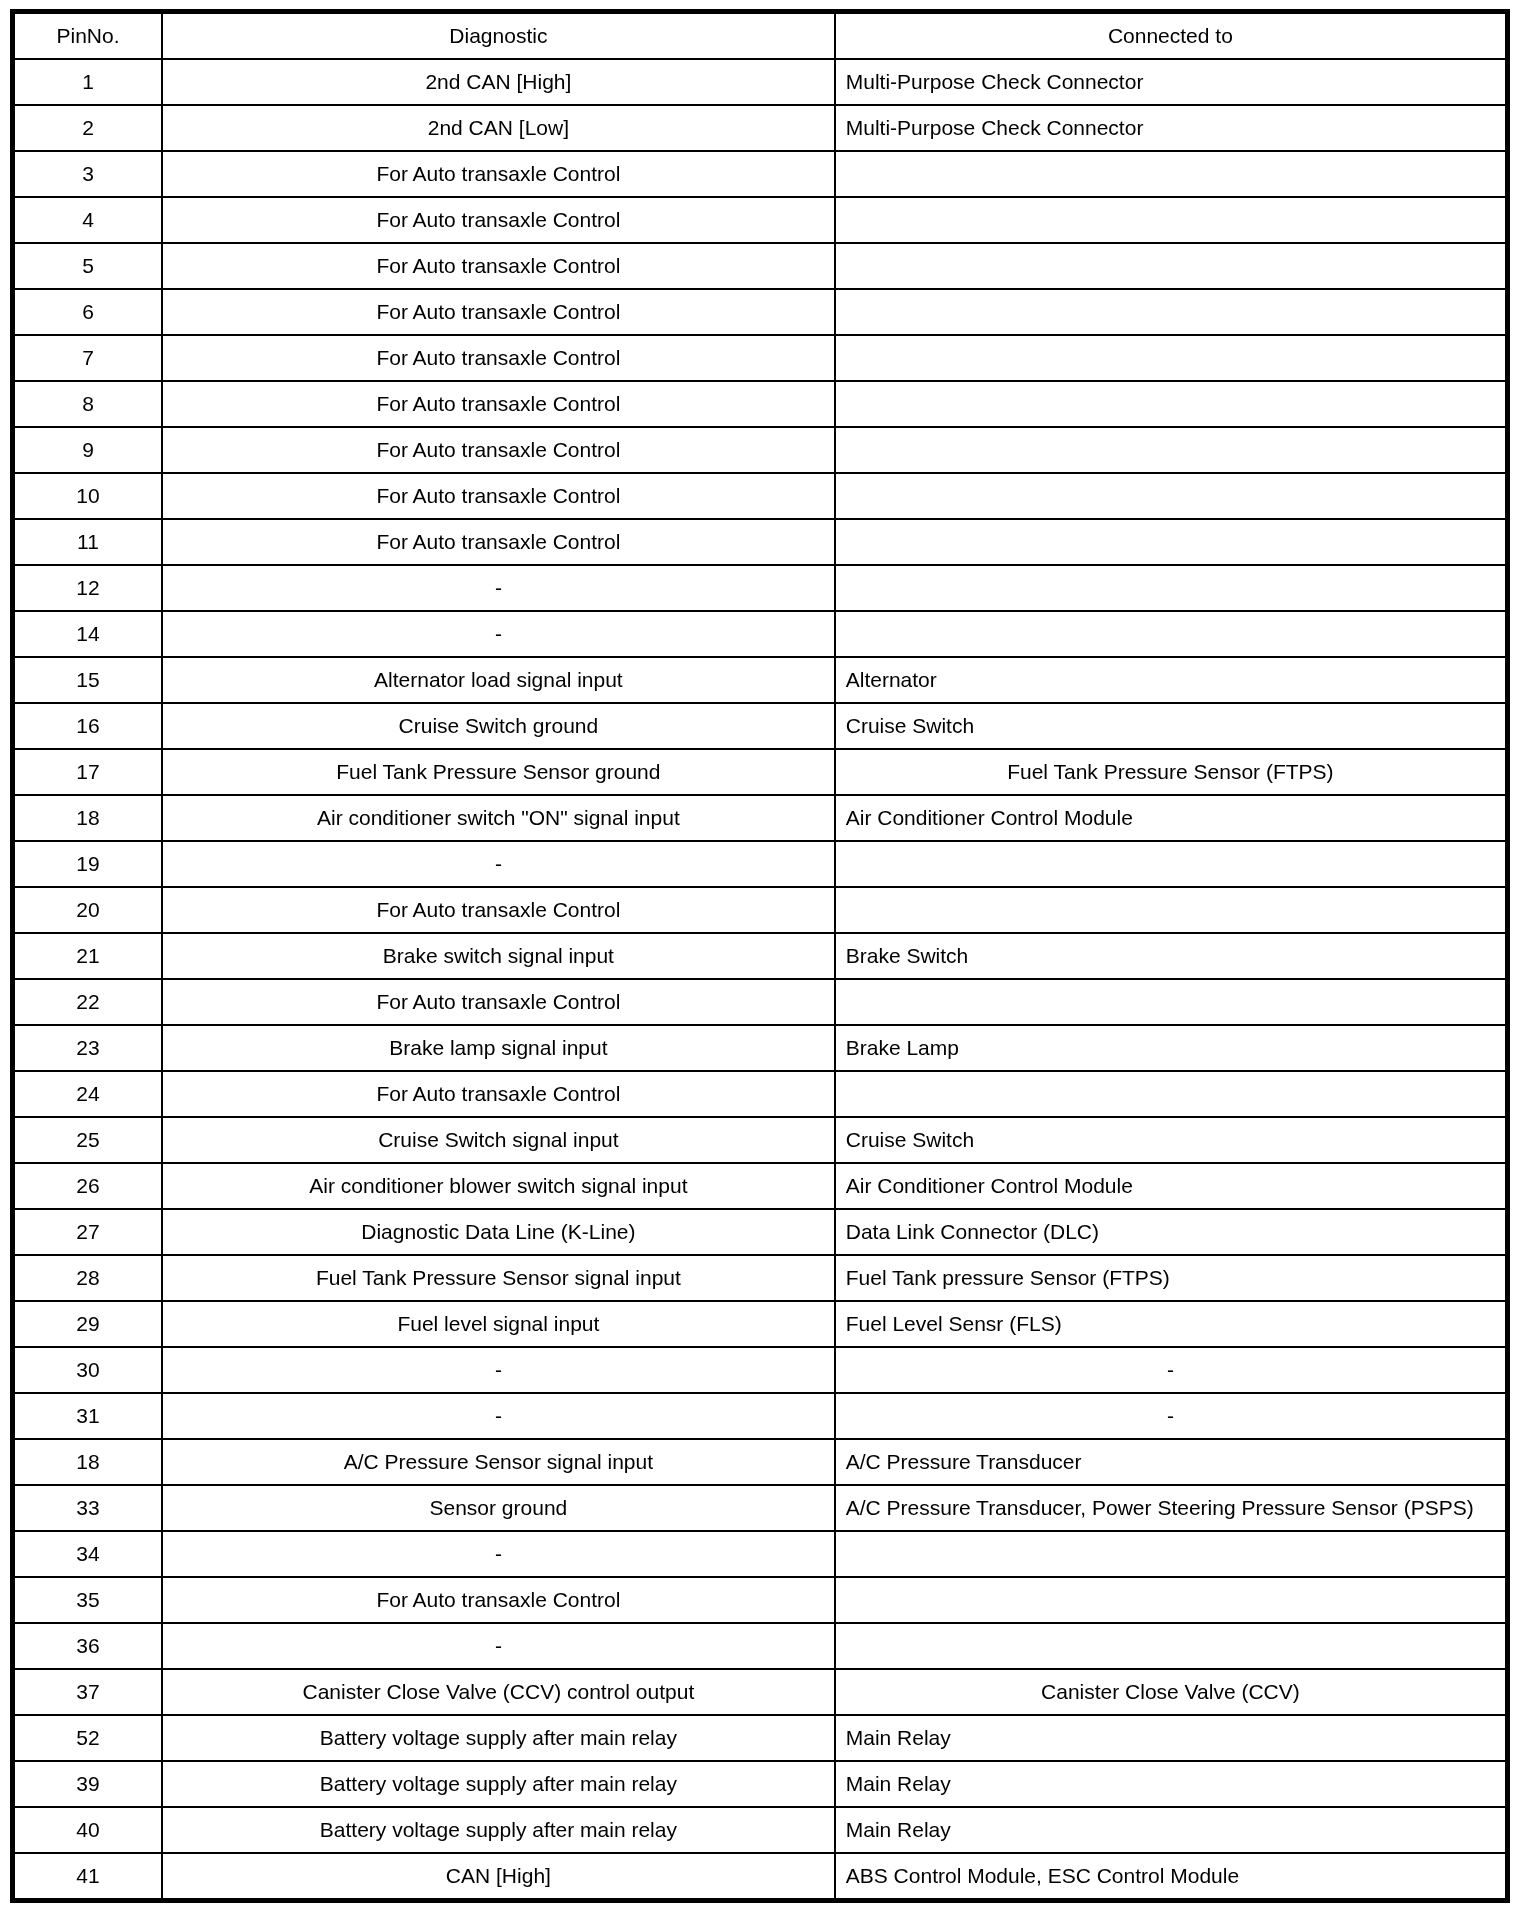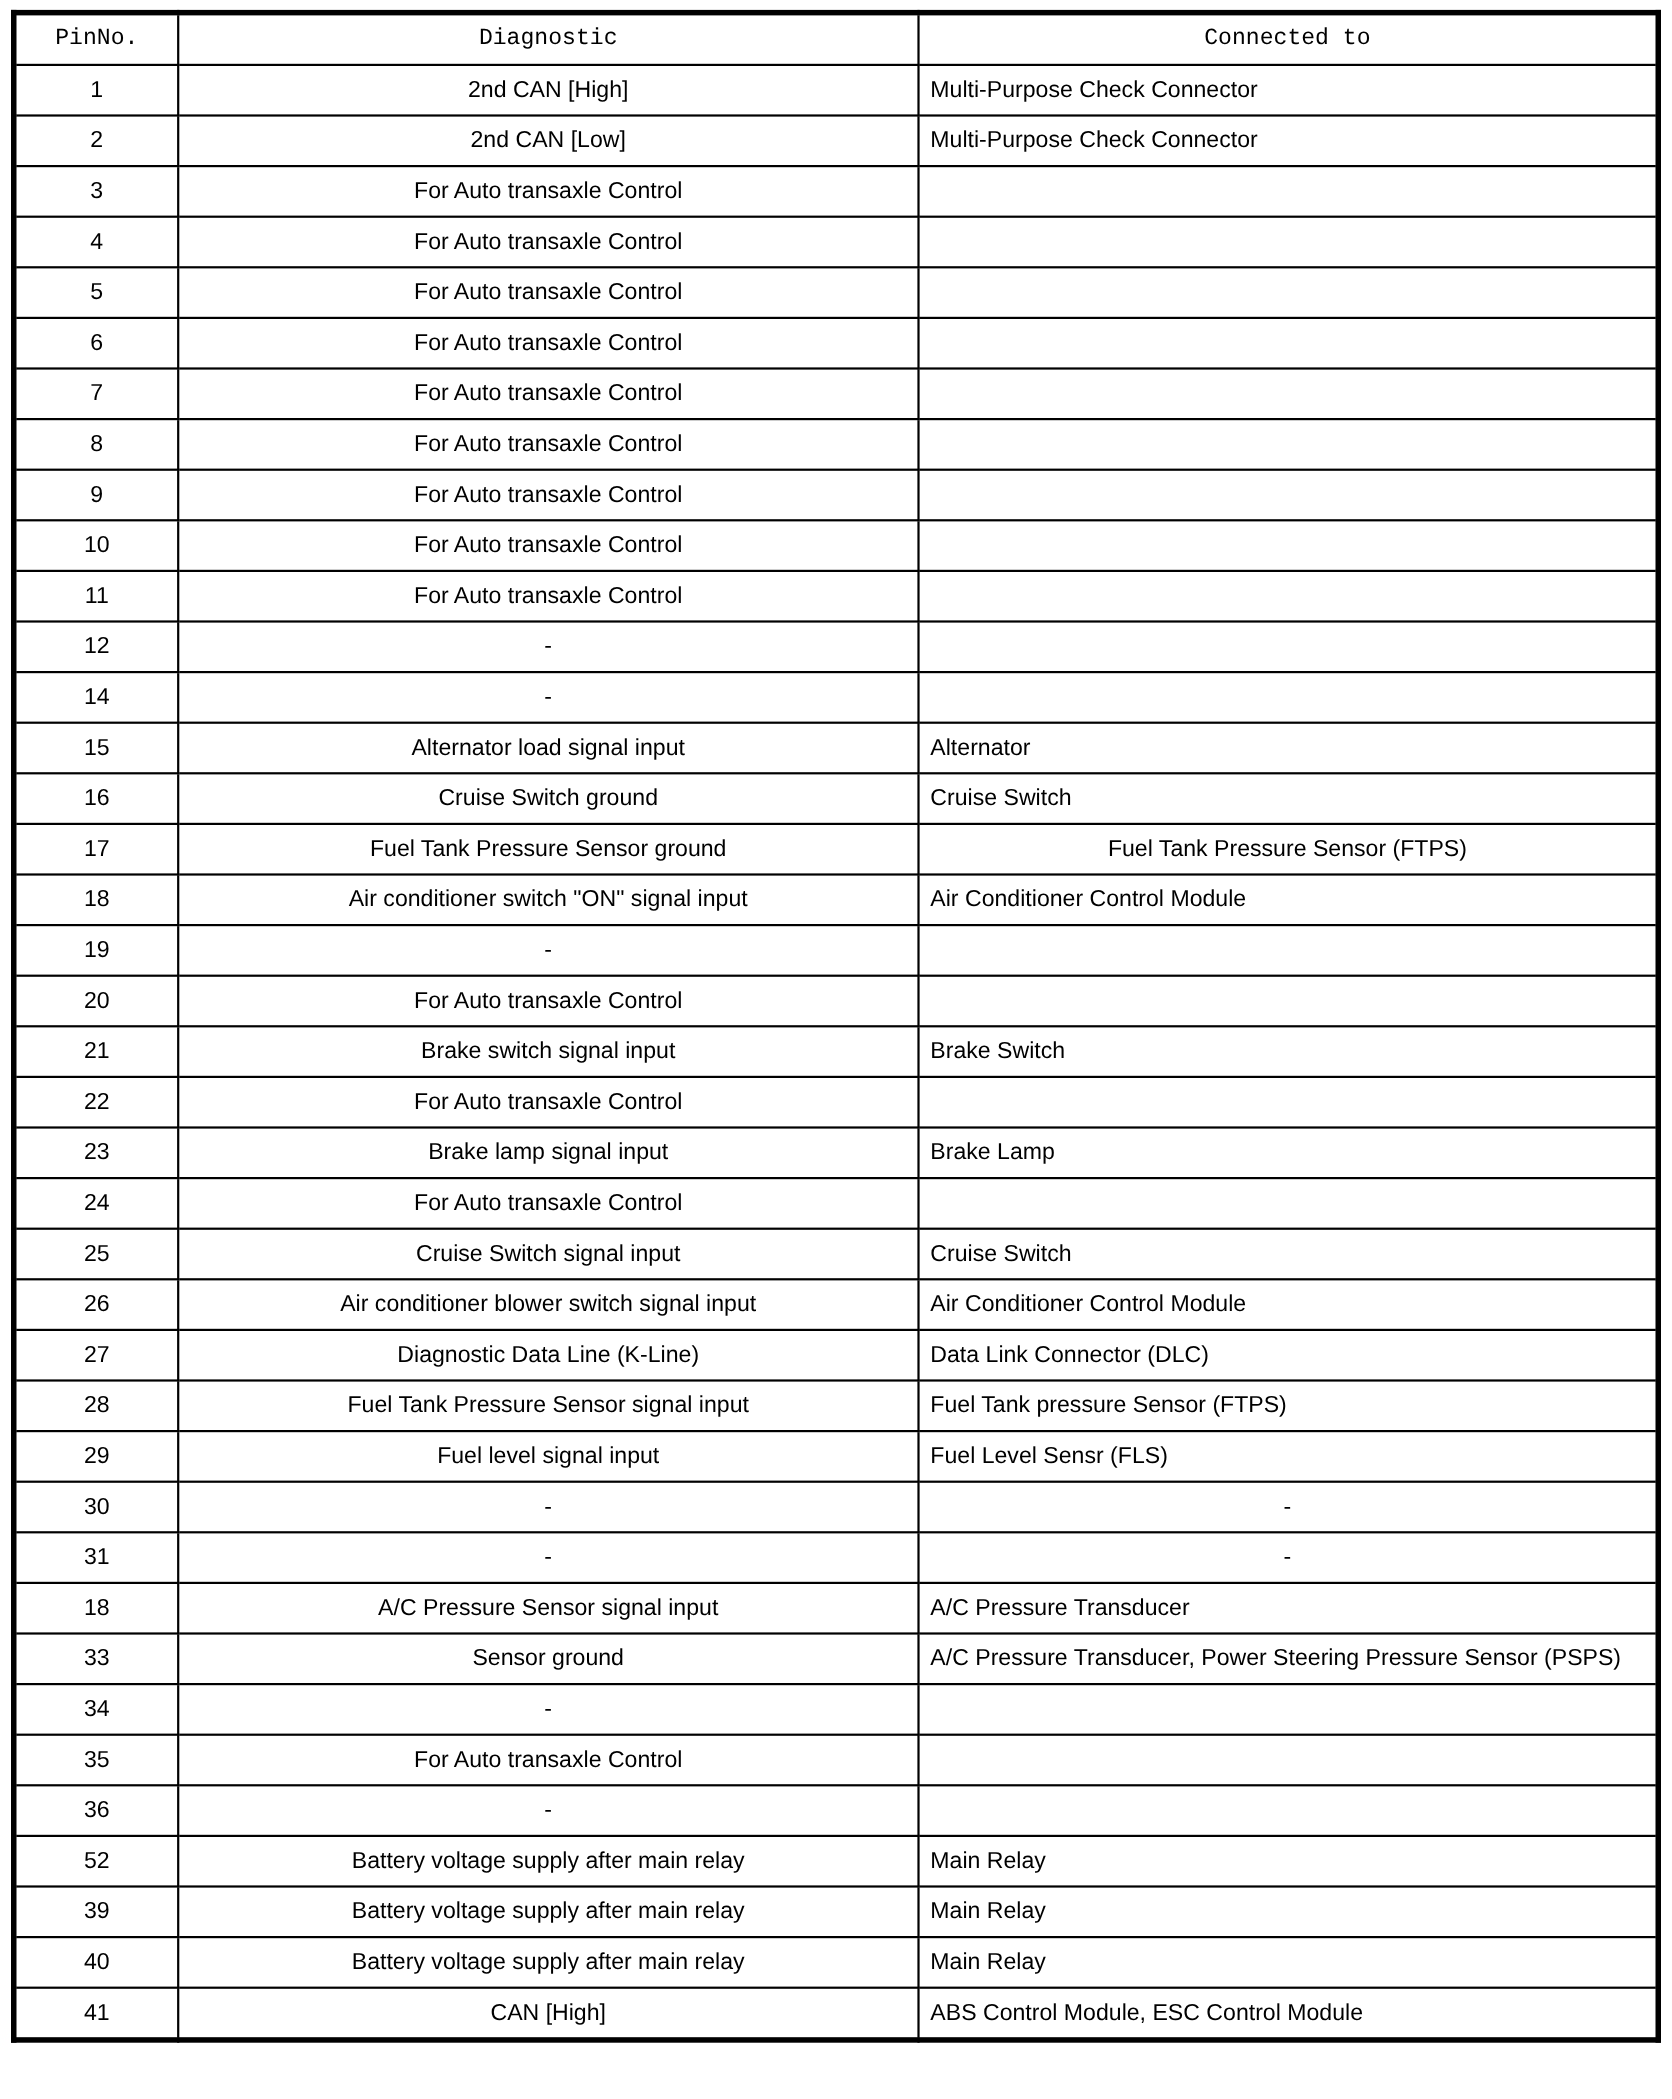--- a/index.html
+++ b/index.html
@@ -31,21 +31,20 @@
     height: 40px;
     padding: 2px 10px;
     line-height: 1.2;
     vertical-align: middle;
     overflow-wrap: break-word;
     font-weight: 400;
   }
   table.pin-table th {
     text-align: center;
     font-weight: 400;
-    font-family: Liberation Mono, monospace;
   }
   td.pin  { text-align: center; padding-left: 2px; padding-right: 2px; }
   td.desc { text-align: center; }
   td.conn { text-align: left; margin-left: 32px; }
   td.center { text-align: center; }
 </style>
 </head>
 <body>
 
 <table class="pin-table">
@@ -231,20 +230,25 @@
         <td class="pin">35</td>
         <td class="desc">For Auto transaxle Control</td>
         <td class="conn"></td>
       </tr>
       <tr>
         <td class="pin">36</td>
         <td class="desc center">-</td>
         <td class="conn"></td>
       </tr>
       <tr>
+        <td class="pin">37</td>
+        <td class="desc center">Canister Close Valve (CCV) control output</td>
+        <td class="conn center">Canister Close Valve (CCV)</td>
+      </tr>
+      <tr>
         <td class="pin">52</td>
         <td class="desc">Battery voltage supply after main relay</td>
         <td class="conn">Main Relay</td>
       </tr>
       <tr>
         <td class="pin">39</td>
         <td class="desc">Battery voltage supply after main relay</td>
         <td class="conn">Main Relay</td>
       </tr>
       <tr>

